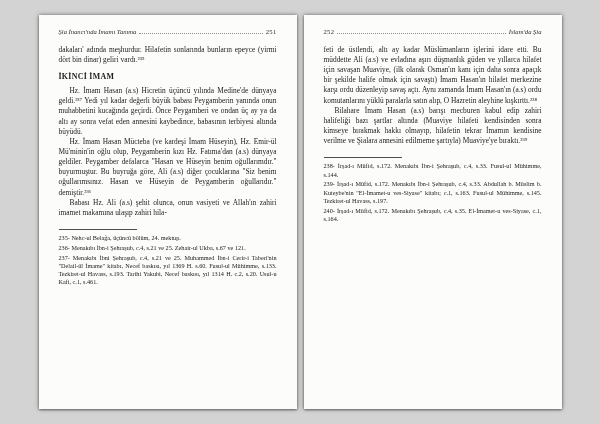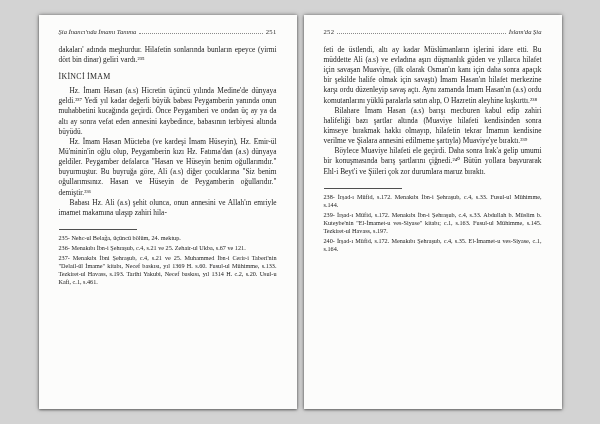--- a/index.html
+++ b/index.html
@@ -23,21 +23,21 @@
     font-style:italic;margin-bottom:9px;
   }
   .leader{flex:1;border-bottom:1px dotted #8a8a8a;margin:0 3px 1.5px 3px;height:1px;}
   .pagenum{font-style:normal;letter-spacing:.3px;}
   p.body{
     font-size:7.4px;line-height:1.37;text-align:justify;
     margin:0;text-indent:11px;
   }
   p.noindent{text-indent:0;}
   h2.section{
-    font-size:7.9px;font-weight:normal;margin:7px 0 5px 0;
+    font-size:7.9px;font-weight:bold;margin:7px 0 5px 0;
     letter-spacing:.3px;
   }
   .fnrule{width:36%;border-top:1px solid #4f4f4f;margin:11px 0 4px 0;height:0;}
   p.footnote{
     font-size:6.2px;line-height:1.33;text-align:justify;
     margin:0 0 1.5px 0;color:#222;
   }
 </style>
 </head>
 <body>
@@ -48,38 +48,37 @@
     <div class="pg-header">
       <span>Şia İnancı'nda İmamı Tanıma</span>
       <span class="leader"></span>
       <span class="pagenum">251</span>
     </div>
 
     <p class="body noindent">dakaları' adında meşhurdur. Hilafetin sonlarında bunların epeyce (yirmi dört bin dinar) geliri vardı.²³⁵</p>
     <h2 class="section">İKİNCİ İMAM</h2>
     <p class="body">Hz. İmam Hasan (a.s) Hicretin üçüncü yılında Medine'de dünyaya geldi.²³⁷ Yedi yıl kadar değerli büyük babası Peygamberin yanında onun muhabbetini kucağında geçirdi. Önce Peygamberi ve ondan üç ay ya da altı ay sonra vefat eden annesini kaybedince, babasının terbiyesi altında büyüdü.</p>
     <p class="body">Hz. İmam Hasan Mücteba (ve kardeşi İmam Hüseyin), Hz. Emir-ül Mü'minin'in oğlu olup, Peygamberin kızı Hz. Fatıma'dan (a.s) dünyaya geldiler. Peygamber defalarca "Hasan ve Hüseyin benim oğullarımdır." buyurmuştur. Bu buyruğa göre, Ali (a.s) diğer çocuklarına "Siz benim oğullarımsınız. Hasan ve Hüseyin de Peygamberin oğullarıdır." demiştir.²³⁶</p>
-    <p class="body">Babası Hz. Ali (a.s) şehit olunca, onun annesini ve Allah'ın emriyle imamet makamına ulaşıp zahiri hila-</p>
+    <p class="body">Babası Hz. Ali (a.s) şehit olunca, onun vasiyeti ve Allah'ın zahiri imamet makamına ulaşıp zahiri hila-</p>
 
     <div class="fnrule"></div>
     <p class="footnote">235- Nehc-ul Belağa, üçüncü bölüm, 24. mektup.</p>
     <p class="footnote">236- Menakıbı İbn-i Şehraşub, c.4, s.21 ve 25. Zehair-ul Ukba, s.67 ve 121.</p>
     <p class="footnote">237- Menakıbı İbni Şehraşub, c.4, s.21 ve 25. Muhammed İbn-i Cerir-i Taberi'nin "Delail-ül İmame" kitabı, Necef baskısı, yıl 1369 H. s.60. Fusul-ul Mühimme, s.133. Tezkiret-ul Havass, s.193. Tarihi Yakubi, Necef baskısı, yıl 1314 H. c.2, s.20. Usul-u Kafi, c.1, s.461.</p>
   </div>
 
   <div class="page">
     <div class="pg-header">
       <span class="pagenum">252</span>
       <span class="leader"></span>
       <span>İslam'da Şia</span>
     </div>
 
     <p class="body noindent">feti de üstlendi, altı ay kadar Müslümanların işlerini idare etti. Bu müddette Ali (a.s) ve evladına aşırı düşmanlık güden ve yıllarca hilafet için savaşan Muaviye, (ilk olarak Osman'ın kanı için daha sonra apaçık bir şekilde halife olmak için savaştı) İmam Hasan'ın hilafet merkezine karşı ordu düzenleyip savaş açtı. Aynı zamanda İmam Hasan'ın (a.s) ordu komutanlarını yüklü paralarla satın alıp, O Hazretin aleyhine kışkırttı.²³⁸</p>
     <p class="body">Bilahare İmam Hasan (a.s) barışı mecburen kabul edip zahiri halifeliği bazı şartlar altında (Muaviye hilafeti kendisinden sonra kimseye bırakmak hakkı olmayıp, hilafetin tekrar İmamın kendisine verilme ve Şialara annesini edilmeme şartıyla) Muaviye'ye bıraktı.²³⁹</p>
-    <p class="body">Böylece Muaviye hilafeti ele geçirdi. Daha sonra Irak'a gelip umumi bir konuşmasında barış şartlarını çiğnedi.²⁴⁰ Bütün yollara başvurarak Ehl-i Beyt'i ve Şiileri çok zor durumlara maruz bıraktı.</p>
 
     <div class="fnrule"></div>
     <p class="footnote">238- İrşad-ı Müfid, s.172. Menakıbı İbn-i Şehraşub, c.4, s.33. Fusul-ul Mühimme, s.144.</p>
     <p class="footnote">239- İrşad-ı Müfid, s.172. Menakıbı İbn-i Şehraşub, c.4, s.33. Abdullah b. Müslim b. Kuteybe'nin "El-İmamet-u ves-Siyase" kitabı; c.1, s.163. Fusul-ul Mühimme, s.145. Tezkiret-ul Havass, s.197.</p>
     <p class="footnote">240- İrşad-ı Müfid, s.172. Menakıbı Şehraşub, c.4, s.35. El-İmamet-u ves-Siyase, c.1, s.164.</p>
   </div>
 
 </div>
 
 </body></html>

